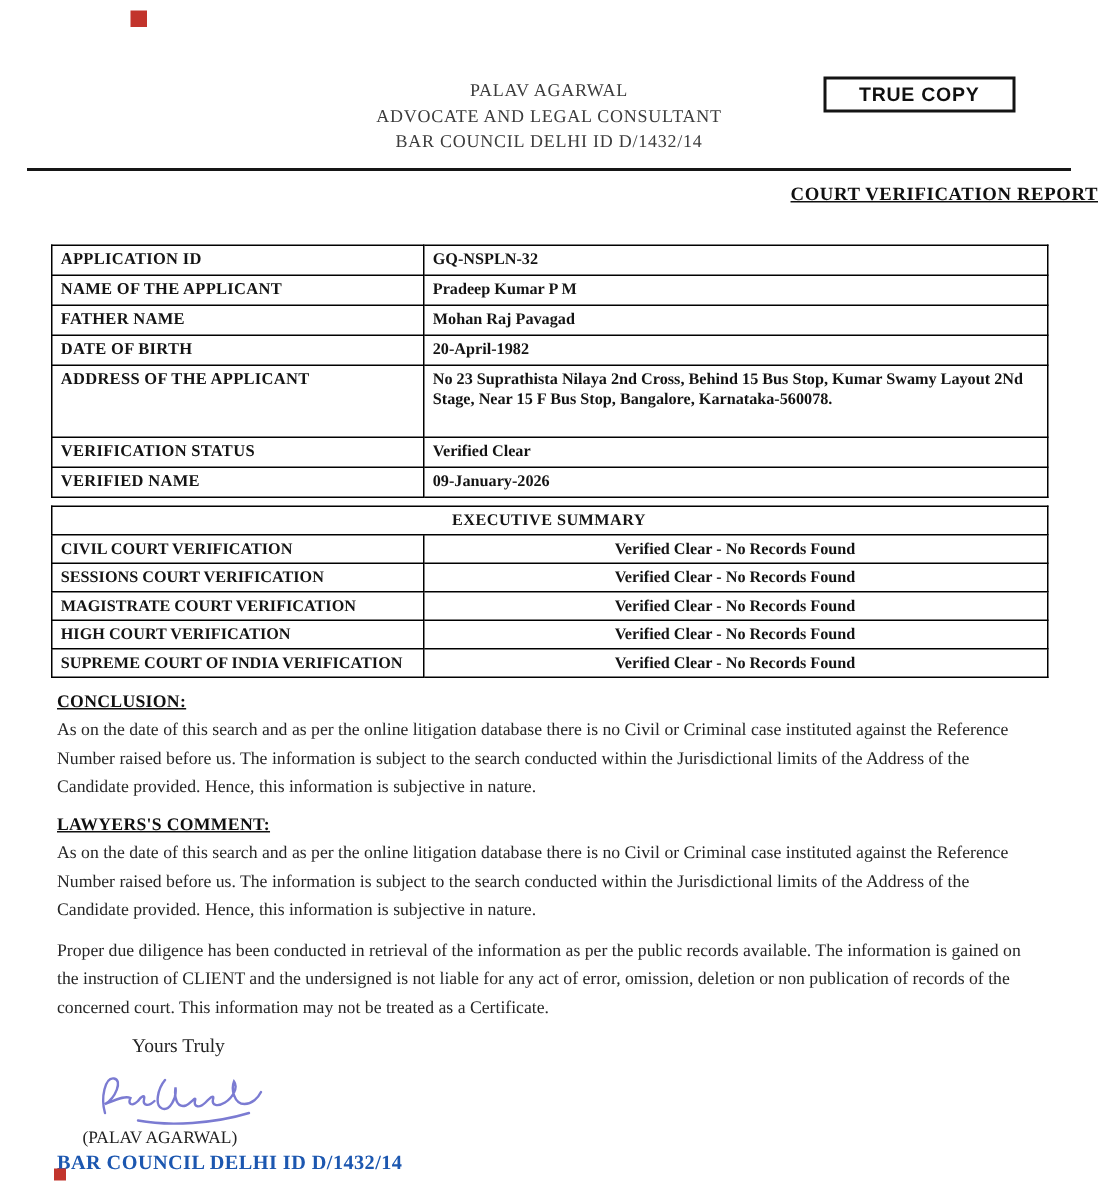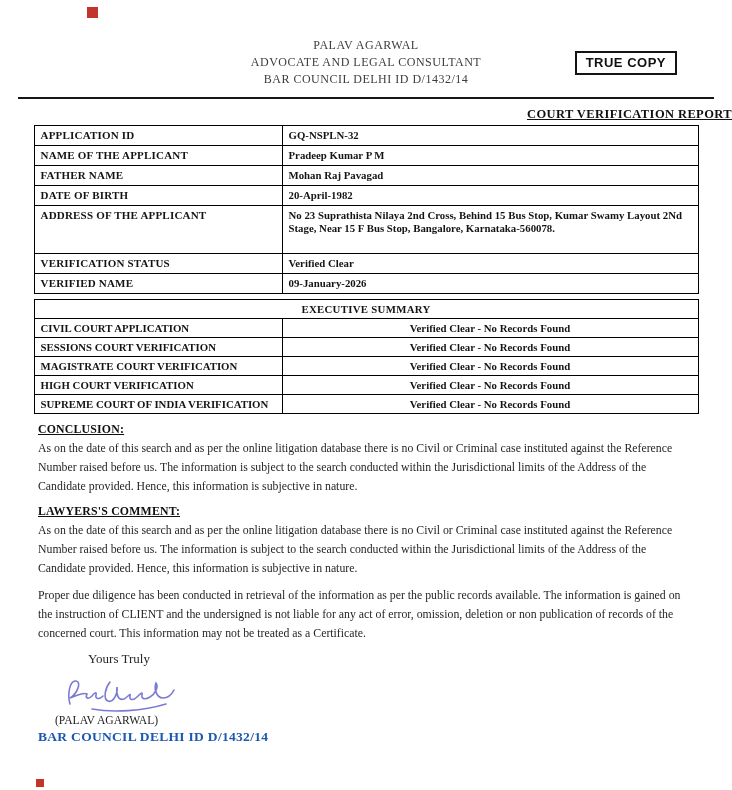--- a/index.html
+++ b/index.html
@@ -10,37 +10,37 @@
     position:relative;
   }
   .page { position:relative; width:732px; height:790px; background:#fff; overflow:hidden; }
 
   .marker { position:absolute; background:#c2342c; }
   .marker-top { left:87px; top:7px; width:11px; height:11px; }
   .marker-bottom { left:36px; top:779px; width:8px; height:8px; }
 
   .stamp {
     position:absolute; top:51px; right:55px;
-    border:2px solid #141414; padding:2px 9px 3px;
+    border:2px solid #141414; padding:2px 22px 3px;
     font-family:"Liberation Sans", sans-serif;
     font-weight:bold; font-size:13px; letter-spacing:0.5px; color:#111;
     background:#fff;
   }
 
-  .letterhead { padding-top:37px; text-align:center; color:#3c3c3c; font-size:12px; letter-spacing:0.5px; }
+  .letterhead { padding-top:52px; text-align:center; color:#3c3c3c; font-size:12px; letter-spacing:0.5px; }
   .lh-line { line-height:17px; }
 
   .rule { border:none; border-top:2px solid #161616; margin:9px 18px 0; }
 
   .doc-title {
     text-align:right; font-weight:bold; text-decoration:underline;
     font-size:12.5px; letter-spacing:0.4px; margin-top:8px; color:#101010;
   }
 
-  table.tbl { border-collapse:collapse; margin:3px auto 0; width:665px; table-layout:fixed; }
+  table.tbl { border-collapse:collapse; margin:26px auto 0; width:665px; table-layout:fixed; }
   table.tbl td {
     border:1px solid #000; padding:3px 6px 2px;
     font-size:10.8px; line-height:13px; font-weight:bold; color:#141414;
     vertical-align:top; overflow:hidden;
   }
   .details td.lbl { letter-spacing:0.2px; font-size:11px; }
   .details tr td { height:14px; }
   .details tr.tall td { height:42px; }
   table.summary { margin-top:5px; }
   .sum-head { text-align:center; font-size:11.5px; letter-spacing:0.3px; padding:2px 4px 1px; }
@@ -123,21 +123,21 @@
   <table class="tbl summary">
     <colgroup>
         <col style="width:248px">
         <col>
       </colgroup>
     <tbody>
       <tr>
         <td class="sum-head" colspan="2">EXECUTIVE SUMMARY</td>
       </tr>
       <tr>
-        <td class="lbl">CIVIL COURT APPLICATION</td>
+        <td class="lbl">CIVIL COURT VERIFICATION</td>
         <td class="val">Verified Clear - No Records Found</td>
       </tr>
       <tr>
         <td class="lbl">SESSIONS COURT VERIFICATION</td>
         <td class="val">Verified Clear - No Records Found</td>
       </tr>
       <tr>
         <td class="lbl">MAGISTRATE COURT VERIFICATION</td>
         <td class="val">Verified Clear - No Records Found</td>
       </tr>

